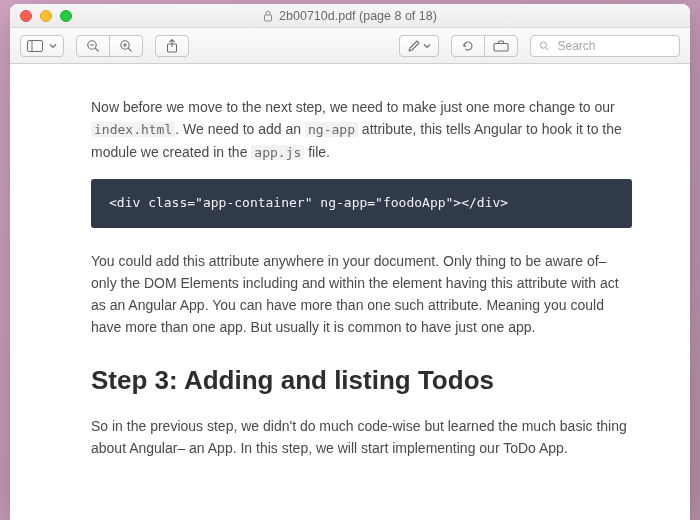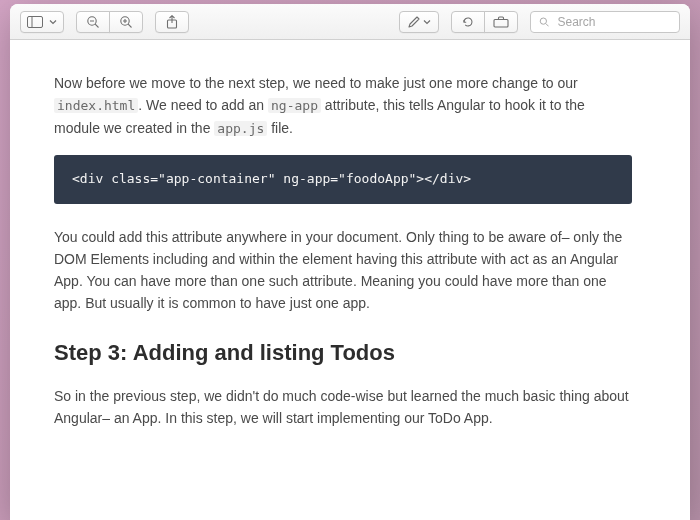--- a/index.html
+++ b/index.html
@@ -102,21 +102,21 @@
   .search input {
     border: none; outline: none;
     font-size: 12px; color: #333;
     width: 100%;
     background: transparent;
   }
   .search input::placeholder { color: #a6a6a6; }
   .content {
     flex: 1;
     overflow: hidden;
-    padding: 32px 58px 0 44px;
+    padding: 32px 58px 0 81px;
     color: #4a4a4a;
     font-size: 14px;
     line-height: 1.58;
   }
   .content p { margin: 0 0 16px 0; }
   code.inline {
     font-family: ui-monospace, Menlo, Consolas, monospace;
     font-size: 13px;
     color: #6a6a6a;
     background: #f2f2f2;
@@ -129,32 +129,46 @@
     font-family: ui-monospace, Menlo, Consolas, monospace;
     font-size: 13px;
     padding: 14px 18px;
     border-radius: 3px;
     margin: 4px 0 22px 0;
     white-space: pre;
     overflow-x: auto;
   }
   h2.step {
     font-family: -apple-system, "Helvetica Neue", Arial, sans-serif;
-    font-size: 22px;
+    font-size: 26px;
     font-weight: 700;
     color: #2d2d2d;
     margin: 22px 0 14px 0;
   }
   .chev { width: 8px; height: 8px; }
 </style>
 </head>
 <body>
 
 <div class="window">
 
+  <div class="titlebar">
+    <div class="traffic">
+      <div class="tl close"></div>
+      <div class="tl min"></div>
+      <div class="tl max"></div>
+    </div>
+    <div class="title-center">
+      <svg class="lock-svg" viewBox="0 0 10 12">
+        <rect x="1.5" y="5" width="7" height="6" rx="1" fill="none" stroke="#8a8a8a" stroke-width="1"></rect>
+        <path d="M3 5 V3.2 a2 2 0 0 1 4 0 V5" fill="none" stroke="#8a8a8a" stroke-width="1"></path>
+      </svg>
+      <span>2b00710d.pdf (page 8 of 18)</span>
+    </div>
+  </div>
 
   <div class="toolbar">
     <div class="btn btn-sidebar">
       <svg width="16" height="12" viewBox="0 0 16 12">
         <rect x="0.5" y="0.5" width="15" height="11" rx="1.5" fill="none" stroke="#6f6f6f"></rect>
         <line x1="5" y1="0.5" x2="5" y2="11.5" stroke="#6f6f6f"></line>
       </svg>
       <svg class="chev" viewBox="0 0 8 8">
         <path d="M1 2.5 L4 5.5 L7 2.5" fill="none" stroke="#6f6f6f" stroke-width="1.2"></path>
       </svg>

